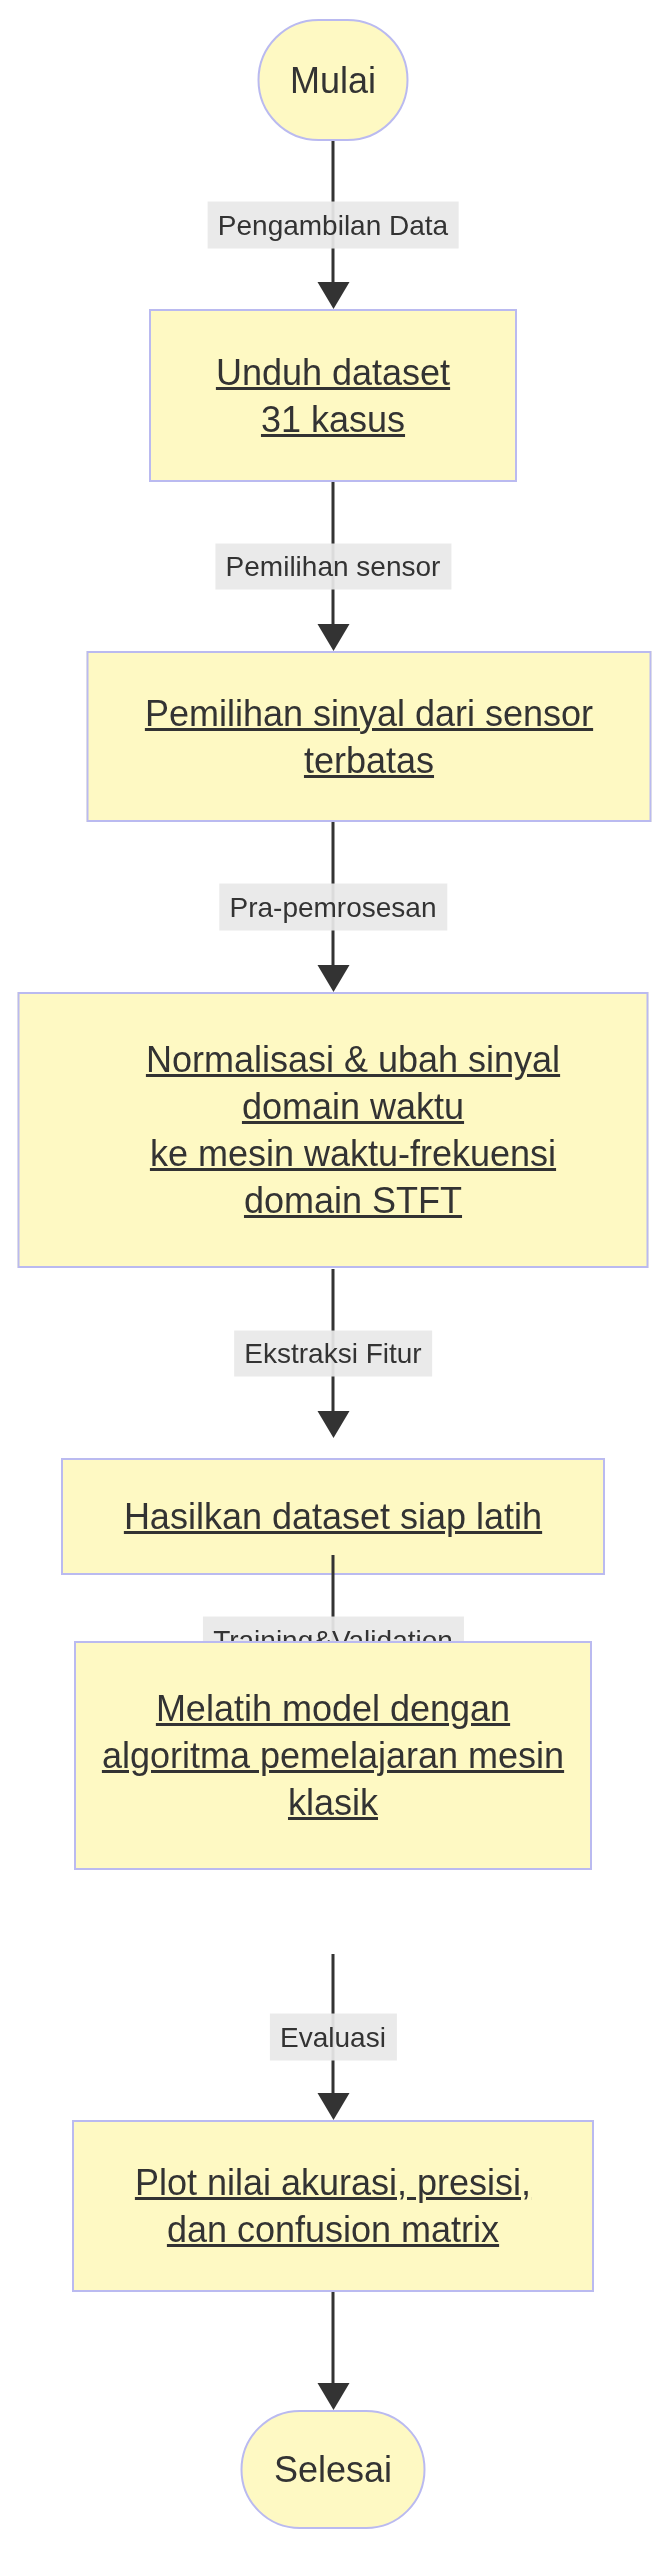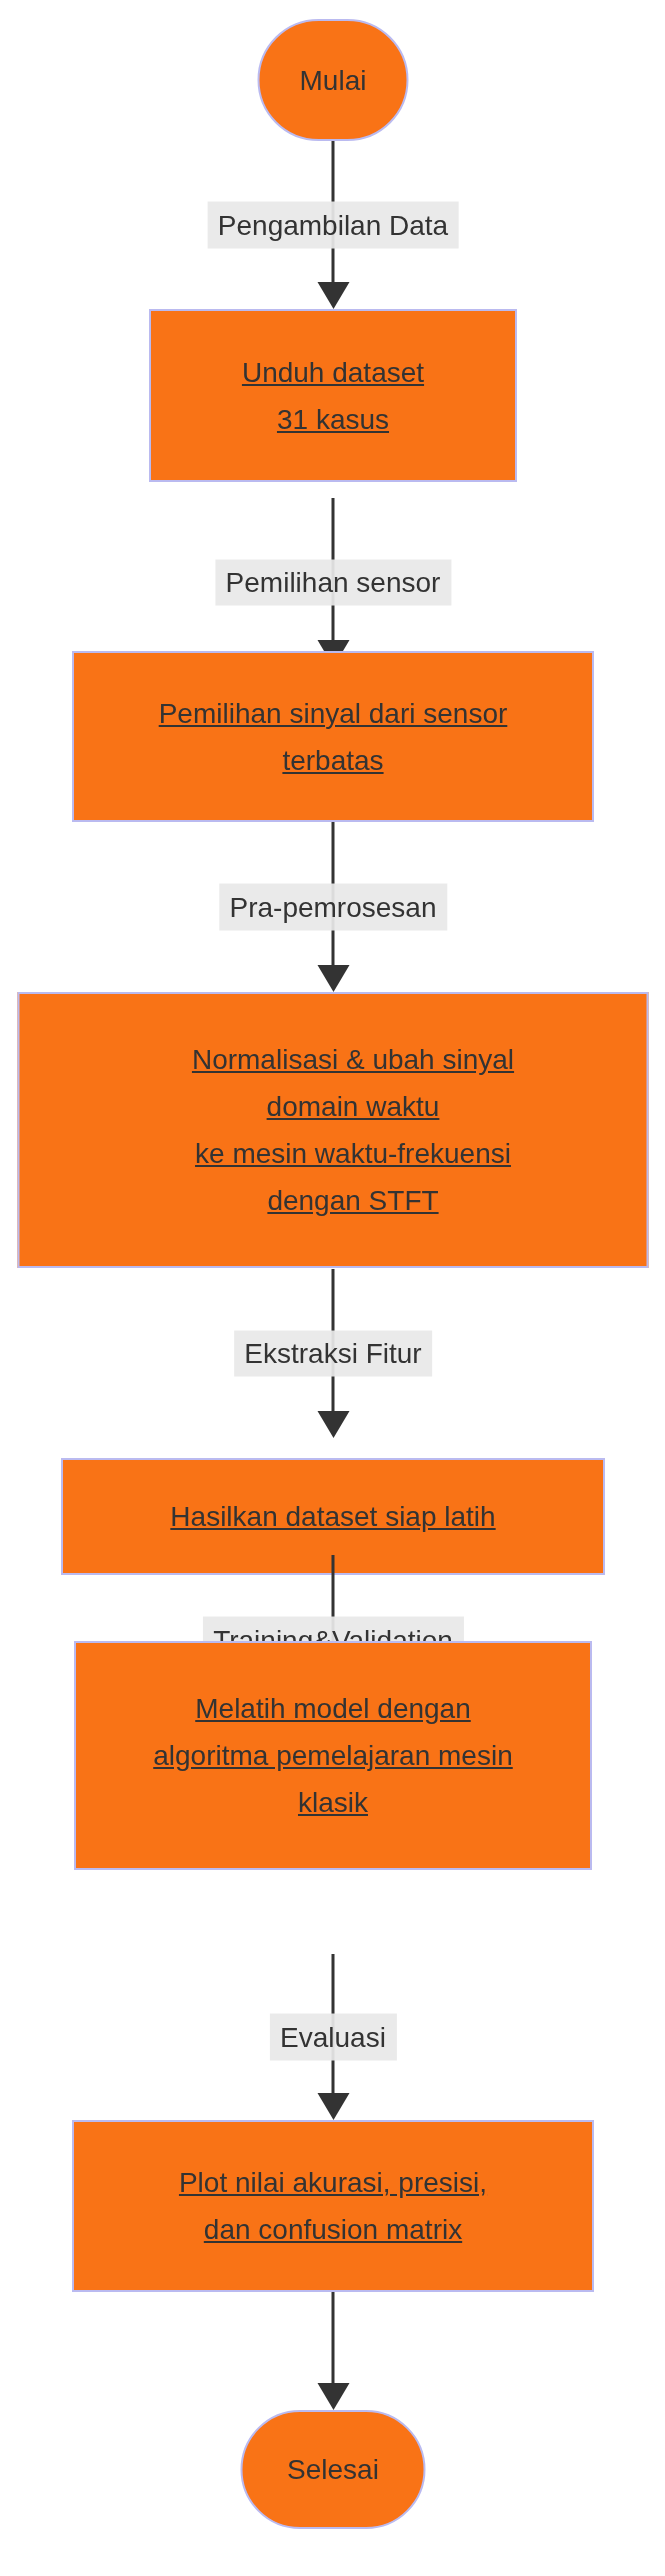--- a/index.html
+++ b/index.html
@@ -9,29 +9,29 @@
     height: 2576px;
     background: #ffffff;
     font-family: "Liberation Sans", "DejaVu Sans", sans-serif;
     color: #333333;
     overflow: hidden;
   }
   .node {
     position: absolute;
     left: 50%;
     transform: translateX(-50%);
-    background: #f97316;
+    background: #fef9c3;
     border: 2.7px solid #babaf0;
     box-sizing: border-box;
     display: flex;
     flex-direction: column;
     align-items: center;
     justify-content: center;
     text-align: center;
-    font-size: 28px;
+    font-size: 36px;
     line-height: 47px;
   }
   .node.rect { border-radius: 0; text-decoration: underline; }
   .node.stadium-start { border-radius: 61px; }
   .node.stadium-end { border-radius: 60px; }
   .node .line { display: block; white-space: nowrap; }
   .connector {
     position: absolute;
     left: 50%;
     transform: translateX(-50%);
@@ -84,42 +84,42 @@
     <div class="shaft"></div>
     <div class="arrowhead"></div>
     <div class="edge-label">Pengambilan Data</div>
   </div>
 
   <div class="node rect" style="top:309px; width:368px; height:173px;">
     <span class="line">Unduh dataset</span>
     <span class="line">31 kasus</span>
   </div>
 
-  <div class="connector" style="top:482px; height:169px;margin-top:16px;">
+  <div class="connector" style="top:482px; height:169px;">
     <div class="shaft"></div>
     <div class="arrowhead"></div>
     <div class="edge-label">Pemilihan sensor</div>
   </div>
 
-  <div class="node rect" style="top:651px; width:522px; height:171px;">
+  <div class="node rect" style="top:651px; width:565px; height:171px;margin-left:36px;">
     <span class="line">Pemilihan sinyal dari sensor</span>
     <span class="line">terbatas</span>
   </div>
 
   <div class="connector" style="top:822px; height:170px;">
     <div class="shaft"></div>
     <div class="arrowhead"></div>
     <div class="edge-label">Pra-pemrosesan</div>
   </div>
 
   <div class="node rect" style="top:992px; width:631px; height:276px;padding-left:40px;">
     <span class="line">Normalisasi &amp; ubah sinyal</span>
     <span class="line">domain waktu</span>
     <span class="line">ke mesin waktu-frekuensi</span>
-    <span class="line">dengan STFT</span>
+    <span class="line">domain STFT</span>
   </div>
 
   <div class="connector" style="top:1269px; height:169px;">
     <div class="shaft"></div>
     <div class="arrowhead"></div>
     <div class="edge-label">Ekstraksi Fitur</div>
   </div>
 
   <div class="node rect" style="top:1438px; width:544px; height:117px;margin-top:20px;">
     <span class="line">Hasilkan dataset siap latih</span>

